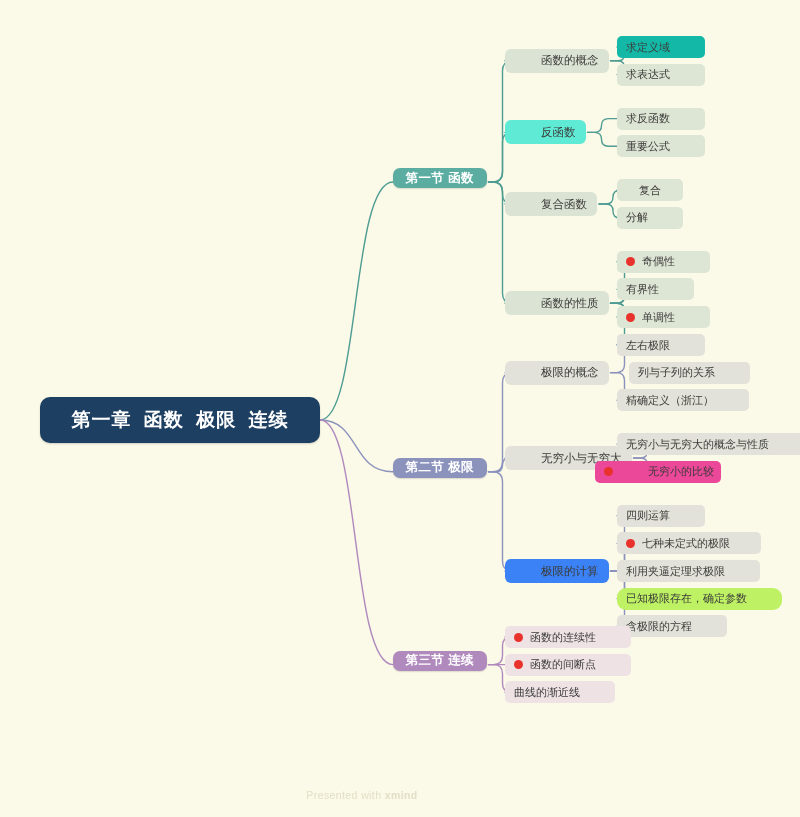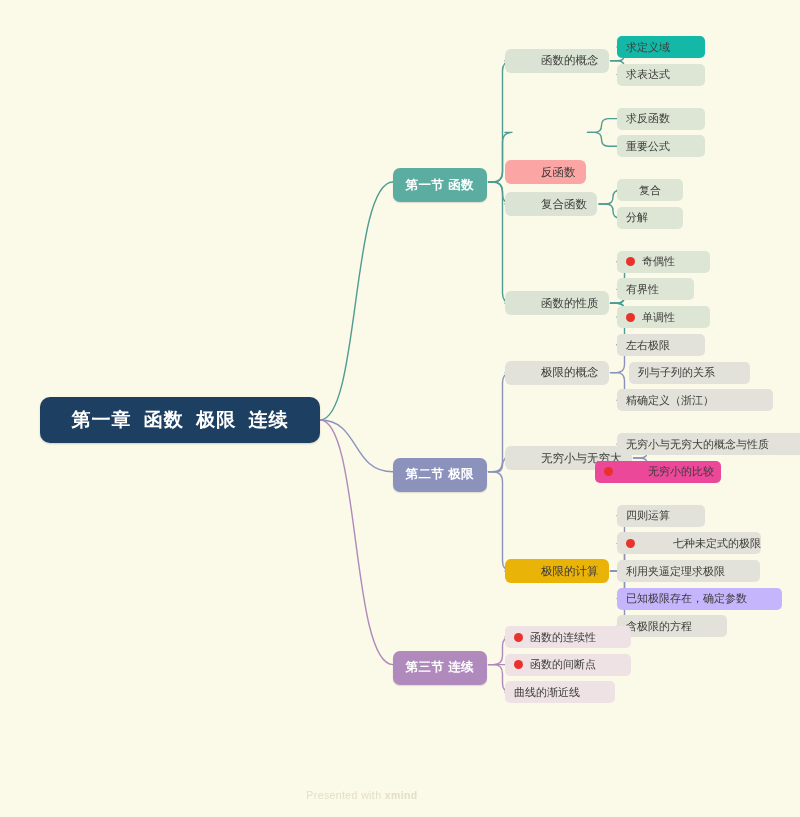--- a/index.html
+++ b/index.html
@@ -62,21 +62,21 @@
     color: #e07b18;
     font-size: 14.5px;
     font-weight: bold;
     letter-spacing: 0.5px;
     white-space: nowrap;
   }
 
   
   .sec-node {
     position: absolute;
-    height: 34px;
+    height: 20px;
     border-radius: 7px;
     display: flex;
     align-items: center;
     justify-content: center;
     padding: 0 17px;
     box-sizing: border-box;
     box-shadow: 0 1px 1.5px rgba(0,0,0,0.13);
   }
   .sec-node .sec-label {
     color: #ffffff;
@@ -191,21 +191,21 @@
       </div>
       <div class="mid-node" style="left: 505px; top: 48.8px; width: 103.5px; background: rgb(219, 227, 212);">
         <span class="mid-label">函数的概念</span>
       </div>
       <div class="leaf-node" style="left: 617px; top: 36px; width: 88px; background: #14b8a6;">
         <span class="leaf-label">求定义域</span>
       </div>
       <div class="leaf-node" style="left: 617px; top: 63.6px; width: 88px; background: rgb(221, 229, 213);">
         <span class="leaf-label">求表达式</span>
       </div>
-      <div class="mid-node" style="left: 505px; top: 120.4px; width: 80.5px; background: #fca5a5; margin-top: 40px;">
+      <div class="mid-node" style="left: 505px; top: 120.4px; width: 80.5px; background: #5eead4;">
         <span class="mid-label">反函数</span>
       </div>
       <div class="leaf-node" style="left: 617px; top: 107.6px; width: 88px; background: rgb(221, 229, 213);">
         <span class="leaf-label">求反函数</span>
       </div>
       <div class="leaf-node" style="left: 617px; top: 135.2px; width: 88px; background: rgb(221, 229, 213);">
         <span class="leaf-label">重要公式</span>
       </div>
       <div class="mid-node" style="left: 505px; top: 192px; width: 92px; background: rgb(219, 227, 212);">
         <span class="mid-label">复合函数</span>
@@ -238,47 +238,47 @@
       </div>
       <div class="mid-node" style="left: 505px; top: 360.6px; width: 103.5px; background: rgb(226, 226, 218);">
         <span class="mid-label">极限的概念</span>
       </div>
       <div class="leaf-node" style="left: 617px; top: 334px; width: 88px; background: rgb(226, 226, 218);">
         <span class="leaf-label">左右极限</span>
       </div>
       <div class="leaf-node" style="left: 617px; top: 361.6px; width: 121px; background: rgb(226, 226, 218); margin-left: 12px;">
         <span class="leaf-label">列与子列的关系</span>
       </div>
-      <div class="leaf-node" style="left: 617px; top: 389.2px; width: 156px; background: rgb(226, 226, 218);">
+      <div class="leaf-node" style="left: 617px; top: 389.2px; width: 132px; background: rgb(226, 226, 218);">
         <span class="leaf-label">精确定义（浙江）</span>
       </div>
       <div class="mid-node" style="left: 505px; top: 446px; width: 126.5px; background: rgb(226, 226, 218);">
         <span class="mid-label">无穷小与无穷大</span>
       </div>
       <div class="leaf-node" style="left: 617px; top: 433.2px; width: 187px; background: rgb(226, 226, 218);">
         <span class="leaf-label">无穷小与无穷大的概念与性质</span>
       </div>
       <div class="leaf-node" style="left: 595px; top: 460.8px; width: 126px; background: #ec4899; gap: 28px;">
         <span class="dot"></span>
         <span class="leaf-label">无穷小的比较</span>
       </div>
-      <div class="mid-node" style="left: 505px; top: 559px; width: 103.5px; background: #eab308;">
+      <div class="mid-node" style="left: 505px; top: 559px; width: 103.5px; background: #3b82f6;">
         <span class="mid-label">极限的计算</span>
       </div>
       <div class="leaf-node" style="left: 617px; top: 504.8px; width: 88px; background: rgb(226, 226, 218);">
         <span class="leaf-label">四则运算</span>
       </div>
-      <div class="leaf-node" style="left: 617px; top: 532.4px; width: 144px; background: rgb(226, 226, 218); gap: 31px;">
+      <div class="leaf-node" style="left: 617px; top: 532.4px; width: 144px; background: rgb(226, 226, 218);">
         <span class="dot"></span>
         <span class="leaf-label">七种未定式的极限</span>
       </div>
       <div class="leaf-node" style="left: 617px; top: 560px; width: 143px; background: rgb(226, 226, 218);">
         <span class="leaf-label">利用夹逼定理求极限</span>
       </div>
-      <div class="leaf-node" style="left: 617px; top: 587.6px; width: 165px; background: #c4b5fd;">
+      <div class="leaf-node" style="left: 617px; top: 587.6px; width: 165px; background: #bef264; border-radius: 9px;">
         <span class="leaf-label">已知极限存在，确定参数</span>
       </div>
       <div class="leaf-node" style="left: 617px; top: 615.2px; width: 110px; background: rgb(226, 226, 218);">
         <span class="leaf-label">含极限的方程</span>
       </div>
       <div class="sec-node" style="left: 393px; top: 650.6px; width: 93.5px; background: rgb(176, 137, 189);">
         <span class="sec-label">第三节 连续</span>
       </div>
       <div class="leaf-node" style="left: 505px; top: 626px; width: 126px; background: rgb(238, 226, 228);">
         <span class="dot"></span>

